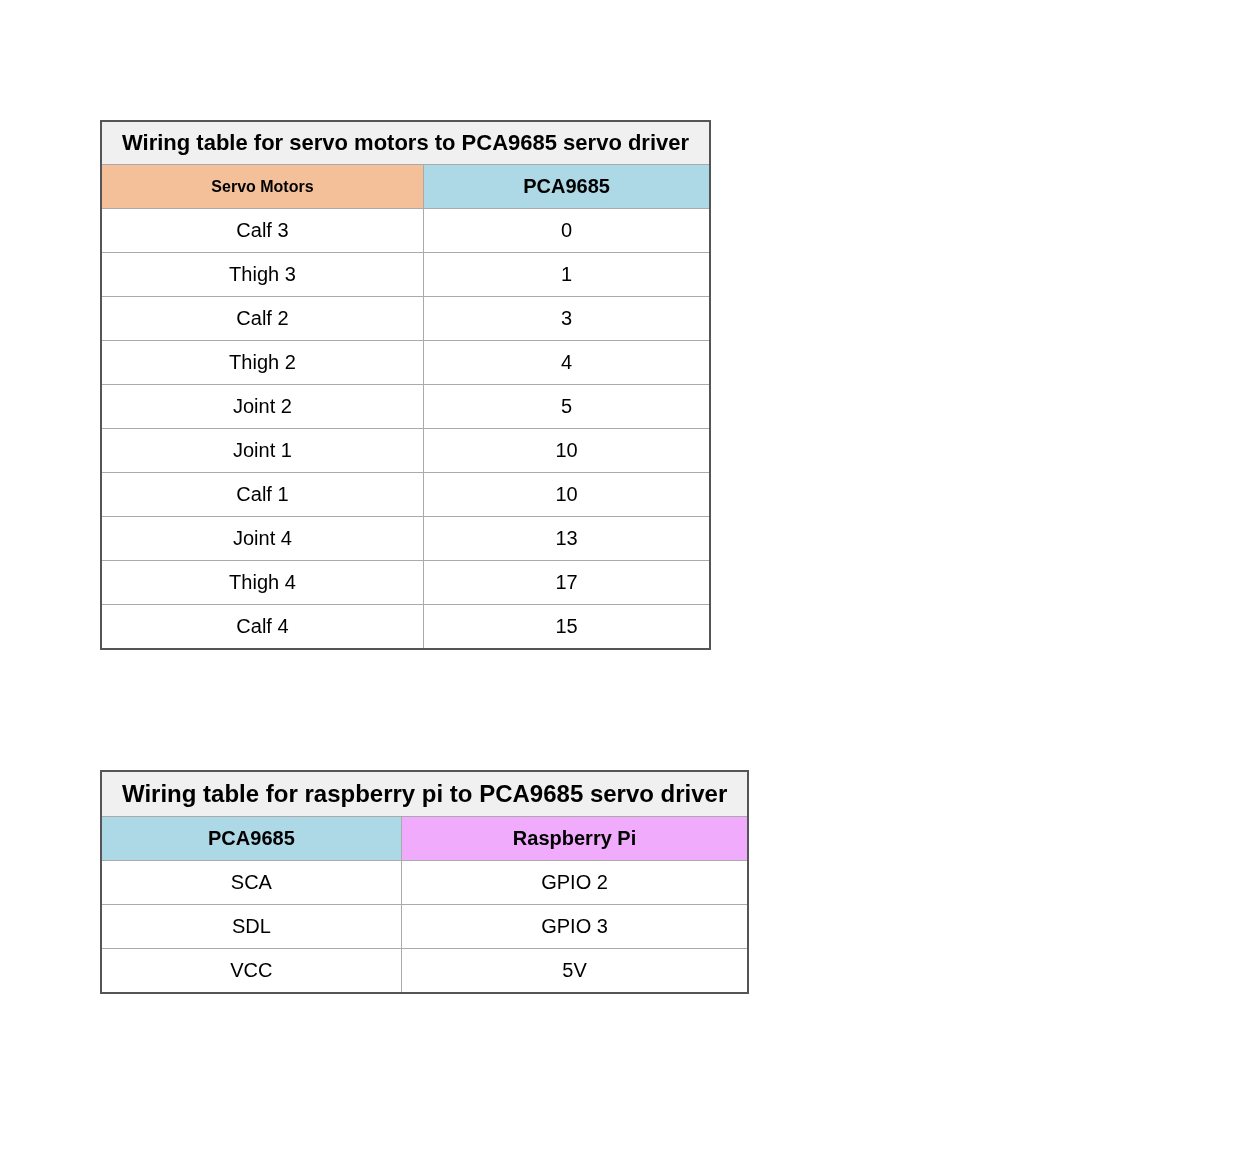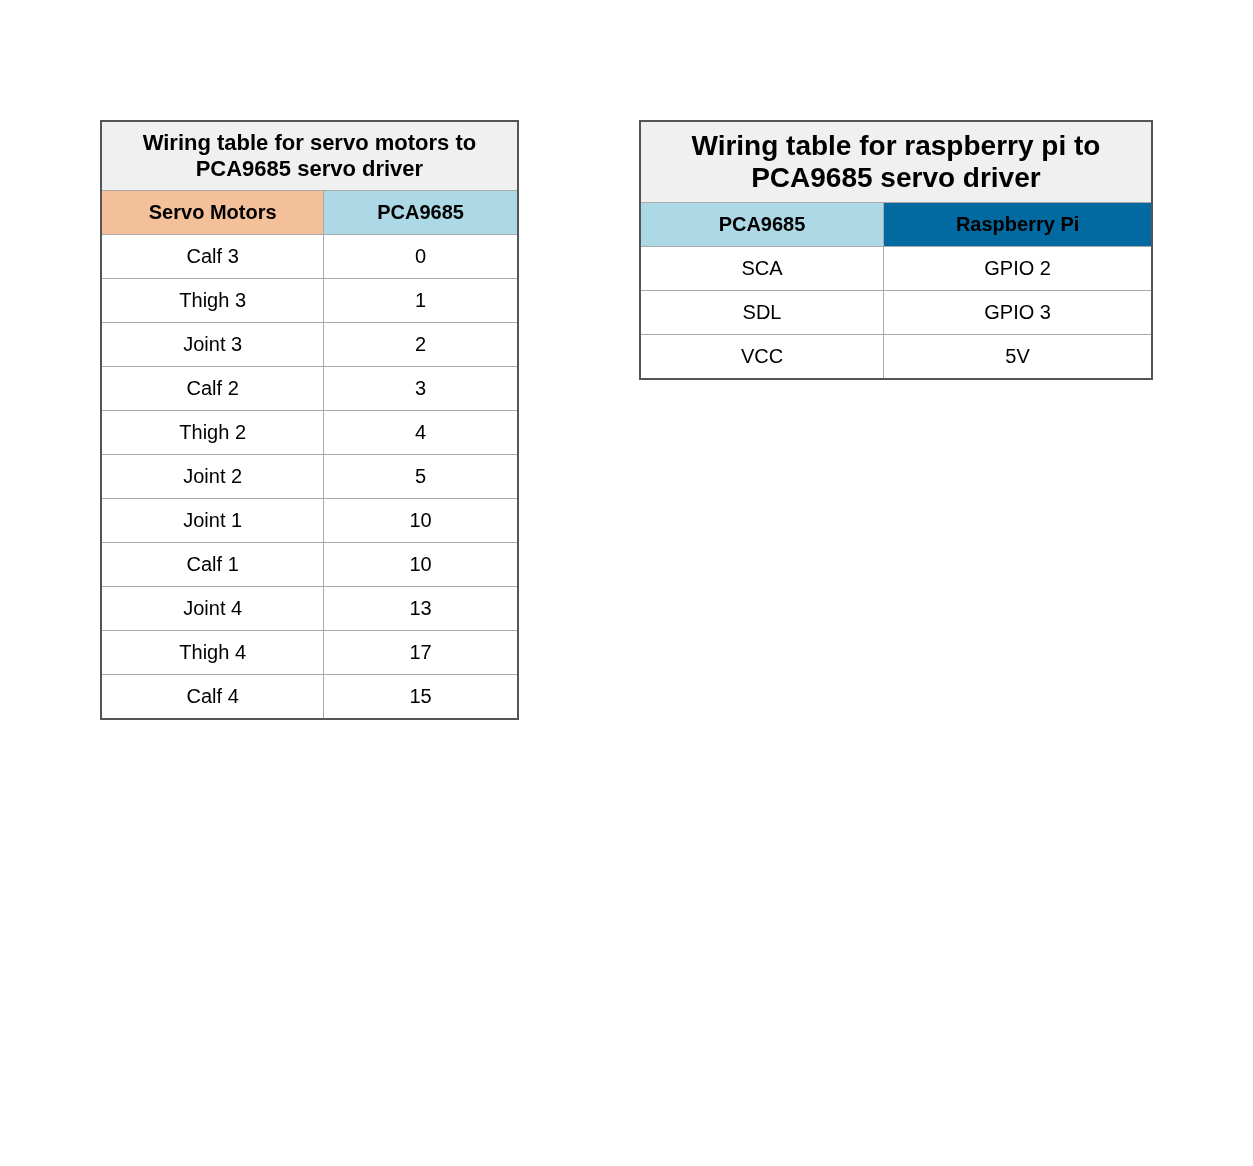--- a/index.html
+++ b/index.html
@@ -12,21 +12,21 @@
       background: #ffffff;
       font-family: Arial, sans-serif;
       width: 1253px;
       height: 1166px;
       position: relative;
       overflow: hidden;
     }
 
     .page-container {
       display: flex;
-      flex-direction: row;
+      flex-direction: column;
       align-items: flex-start;
       padding: 120px 100px;
       gap: 120px;
     }
 
     
     .left-table-wrapper {
       display: flex;
       flex-direction: column;
     }
@@ -47,21 +47,21 @@
       padding: 8px 20px;
       font-weight: bold;
       font-size: 22px;
       border: 1px solid #aaa;
     }
 
     .col-header-servo {
       background: #f4c09a;
       text-align: center;
       padding: 10px 30px;
-      font-size: 20px;
+      font-size: 16px;
       border: 1px solid #aaa;
       min-width: 180px;
     }
 
     .col-header-pca {
       background: #add8e6;
       text-align: center;
       padding: 10px 30px;
       font-size: 20px;
       border: 1px solid #aaa;
@@ -84,33 +84,33 @@
     .col-header-pca2 {
       background: #add8e6;
       text-align: center;
       padding: 10px 30px;
       font-size: 20px;
       border: 1px solid #aaa;
       min-width: 160px;
     }
 
     .col-header-rpi {
-      background: #0369a1;
+      background: #f0abfc;
       text-align: center;
       padding: 10px 30px;
       font-size: 20px;
       border: 1px solid #aaa;
       min-width: 160px;
     }
 
     .merged-header {
       text-align: center;
       padding: 8px 20px;
       font-weight: bold;
-      font-size: 28px;
+      font-size: 24px;
       border: 1px solid #aaa;
       background: #f0f0f0;
     }
   </style>
 </head>
 <body>
 
 <div class="page-container">
 
   <div class="left-table-wrapper">
@@ -127,24 +127,20 @@
       <tbody id="left-table-body">
       <tr>
             <td class="data-cell">Calf 3</td>
             <td class="data-cell">0</td>
           </tr>
           <tr>
             <td class="data-cell">Thigh 3</td>
             <td class="data-cell">1</td>
           </tr>
           <tr>
-            <td class="data-cell">Joint 3</td>
-            <td class="data-cell">2</td>
-          </tr>
-          <tr>
             <td class="data-cell">Calf 2</td>
             <td class="data-cell">3</td>
           </tr>
           <tr>
             <td class="data-cell">Thigh 2</td>
             <td class="data-cell">4</td>
           </tr>
           <tr>
             <td class="data-cell">Joint 2</td>
             <td class="data-cell">5</td>

